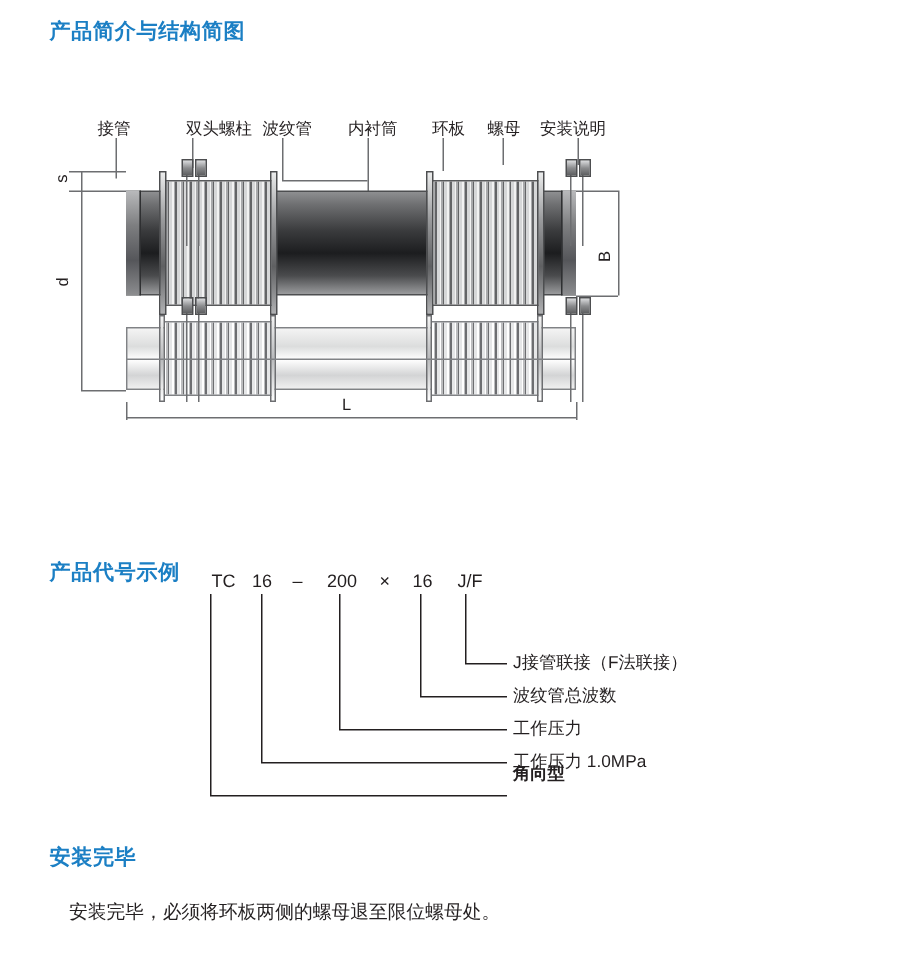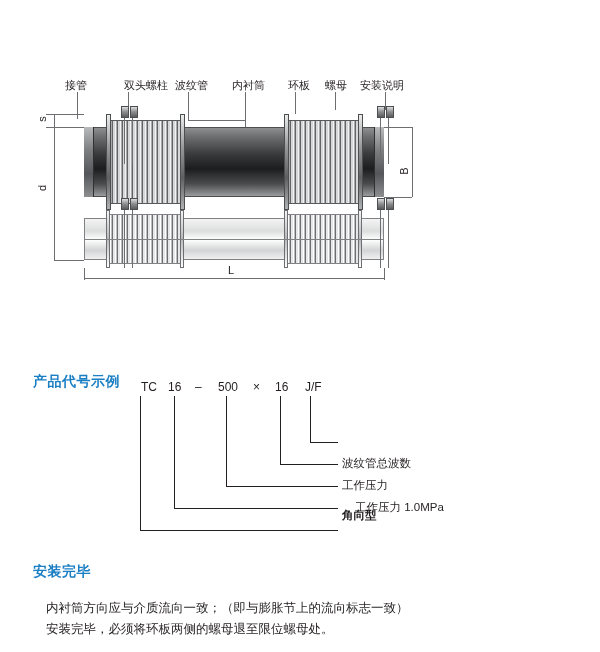--- a/index.html
+++ b/index.html
@@ -232,20 +232,21 @@
     line-height: 21px;
     color: #231f20;
   }
   .notes div { white-space: nowrap; }
 </style>
 </head>
 <body>
 
 <div class="page">
 
+  <div class="section-title title-1">产品简介与结构简图</div>
 
   <div class="figure1">
 
     <div class="lbl c-lbl" style="left:25px;">接管</div>
     <div class="lbl c-lbl" style="left:84px;">双头螺柱</div>
     <div class="lbl c-lbl" style="left:135px;">波纹管</div>
     <div class="lbl c-lbl" style="left:192px;">内衬筒</div>
     <div class="lbl c-lbl" style="left:248px;">环板</div>
     <div class="lbl c-lbl" style="left:285px;">螺母</div>
     <div class="lbl c-lbl" style="left:320px;">安装说明</div>
@@ -316,45 +317,45 @@
     <div class="dim-text" style="left:188px; top:194px;">L</div>
   </div>
 
   <div class="section-title title-2">产品代号示例</div>
 
   <div class="figure2">
 
     <div class="code-item" style="left:21px;  top:0px;">TC</div>
     <div class="code-item" style="left:48px;  top:0px;">16</div>
     <div class="code-item" style="left:75px;  top:0px;">–</div>
-    <div class="code-item" style="left:98px;  top:0px;">500</div>
+    <div class="code-item" style="left:98px;  top:0px;">200</div>
     <div class="code-item" style="left:133px; top:0px;">×</div>
     <div class="code-item" style="left:155px; top:0px;">16</div>
     <div class="code-item" style="left:185px; top:0px;">J/F</div>
 
     <div class="leader-v" style="left:190px; top:16px; height:46px;"></div>
     <div class="leader-h" style="left:190px; top:62px; width:28px;"></div>
+    <div class="code-desc" style="left:222px; top:54px;">J接管联接（F法联接）</div>
 
     <div class="leader-v" style="left:160px; top:16px; height:68px;"></div>
     <div class="leader-h" style="left:160px; top:84px; width:58px;"></div>
     <div class="code-desc" style="left:222px; top:76px;">波纹管总波数</div>
 
     <div class="leader-v" style="left:106px; top:16px; height:90px;"></div>
     <div class="leader-h" style="left:106px; top:106px; width:112px;"></div>
     <div class="code-desc" style="left:222px; top:98px;">工作压力</div>
 
     <div class="leader-v" style="left:54px;  top:16px; height:112px;"></div>
     <div class="leader-h" style="left:54px;  top:128px; width:164px;"></div>
-    <div class="code-desc" style="left:235px; top:120px;">工作压力 1.0MPa</div>
+    <div class="code-desc" style="left:222px; top:120px;">工作压力 1.0MPa</div>
 
     <div class="leader-v" style="left:20px;  top:16px; height:134px;"></div>
     <div class="leader-h" style="left:20px;  top:150px; width:198px;"></div>
     <div class="code-desc" style="left:222px; top:128px;font-weight:bold;">角向型</div>
   </div>
 
   <div class="section-title title-3">安装完毕</div>
 
   <div class="notes">
-    <div>内衬筒方向应与介质流向一致；（即与膨胀节上的流向标志一致）</div>
     <div>安装完毕，必须将环板两侧的螺母退至限位螺母处。</div>
   </div>
 
 </div>
 
 </body></html>

